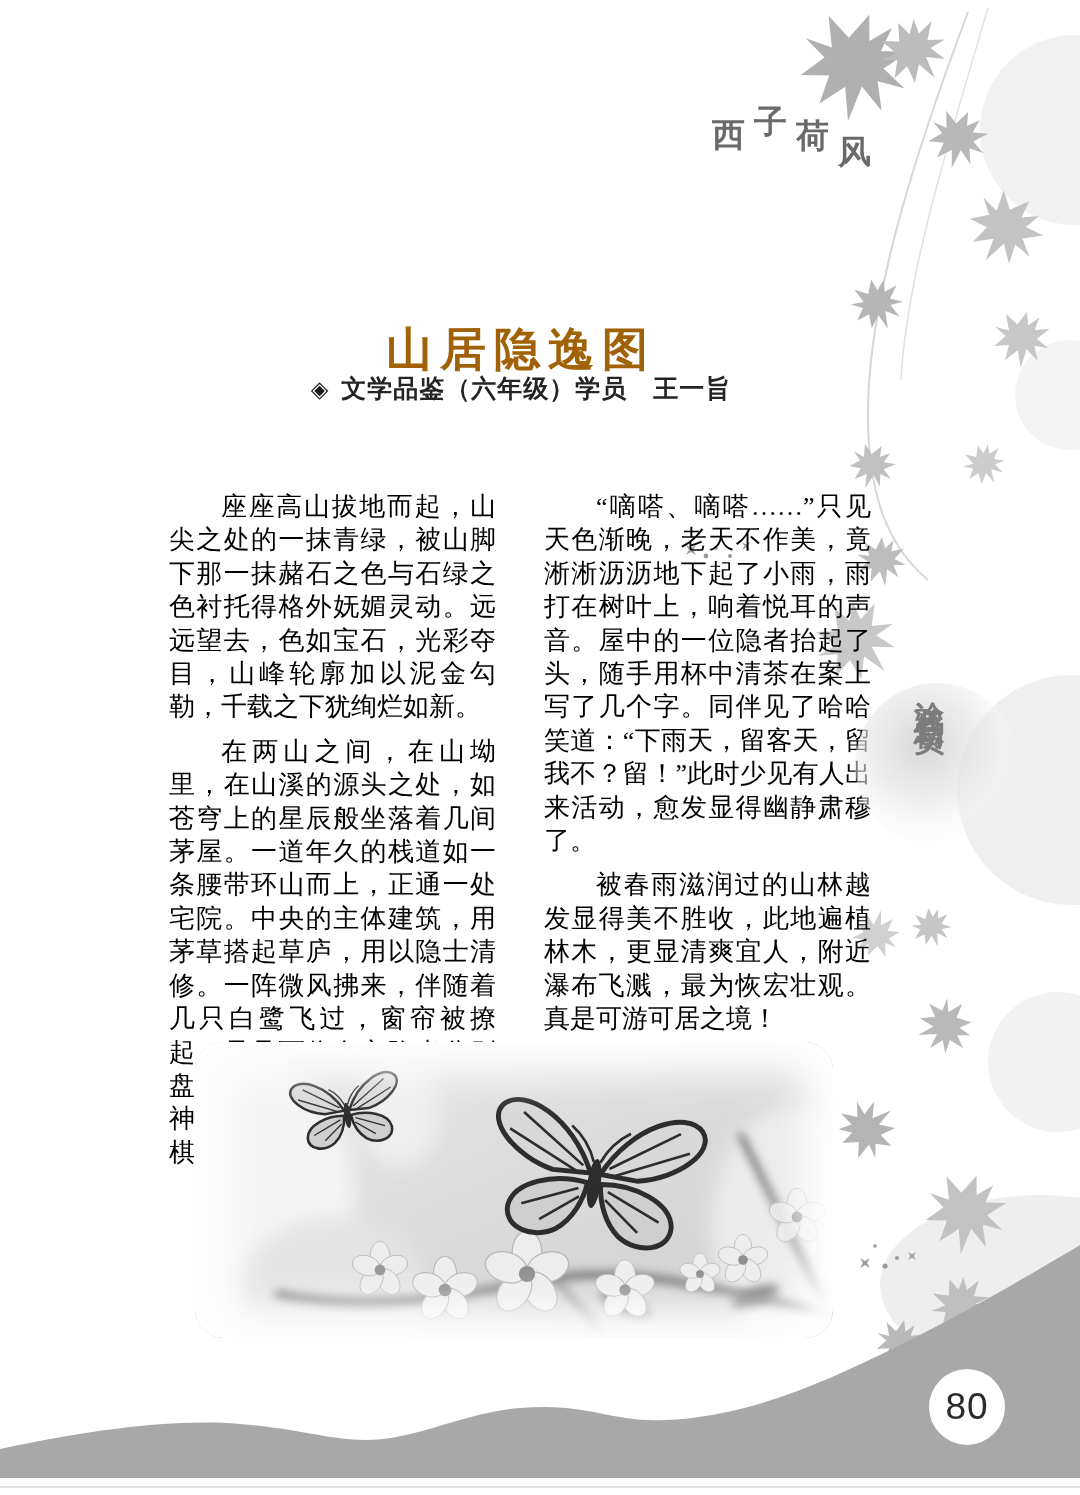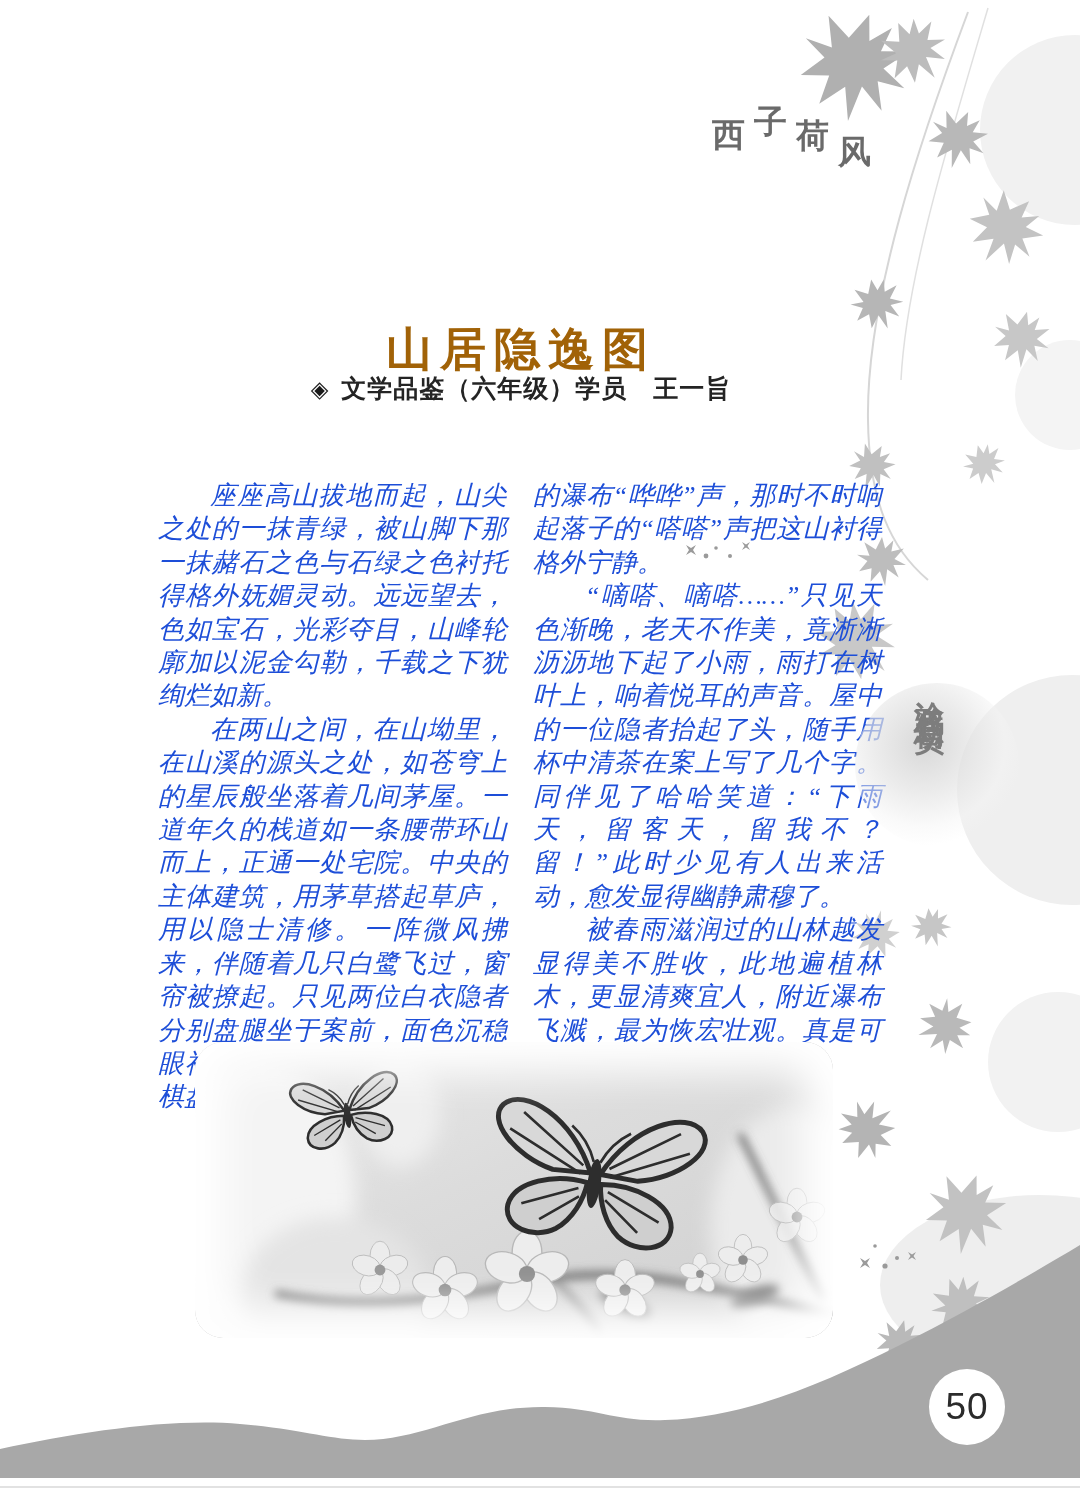--- a/index.html
+++ b/index.html
@@ -39,24 +39,23 @@
     letter-spacing:1px;
   }
   .byline .icon{margin-right:12px;font-size:23px;color:#1a1a1a;}
   
   .columns{
     position:absolute;left:158px;top:479px;width:724px;
     display:flex;gap:26px;
   }
   .col{flex:1;}
   .col p{
-    margin:0;
-    font-size:26px;line-height:33.4px;color:#1d4ed8;
+    margin:11px;
+    font-size:26px;line-height:33.4px;color:#000000;
     text-align:justify;
-    font-style:italic;
   }
   .col p.indent{text-indent:2em;}
   
   .sidebar-circle{
     position:absolute;left:855px;top:683px;width:164px;height:164px;border-radius:50%;
     background:
       radial-gradient(circle at 42% 38%, rgba(210,210,210,.85) 0%, rgba(228,228,228,.7) 35%, rgba(244,244,244,.45) 58%, rgba(255,255,255,0) 72%);
   }
   .sidebar-text{
     position:absolute;left:908px;top:678px;height:190px;
@@ -149,21 +148,20 @@
   <div class="byline">
     <span class="icon">◈</span><span>文学品鉴（六年级）学员　王一旨</span>
   </div>
 
   <div class="columns">
     <div class="col">
       <p class="indent">座座高山拔地而起，山尖之处的一抹青绿，被山脚下那一抹赭石之色与石绿之色衬托得格外妩媚灵动。远远望去，色如宝石，光彩夺目，山峰轮廓加以泥金勾勒，千载之下犹绚烂如新。</p>
       <p class="indent">在两山之间，在山坳里，在山溪的源头之处，如苍穹上的星辰般坐落着几间茅屋。一道年久的栈道如一条腰带环山而上，正通一处宅院。中央的主体建筑，用茅草搭起草庐，用以隐士清修。一阵微风拂来，伴随着几只白鹭飞过，窗帘被撩起。只见两位白衣隐者分别盘腿坐于案前，面色沉稳眼神泰然。他们面前摆着一副棋盘。伴随着耳畔</p>
     </div>
     <div class="col">
-      <p>的瀑布“哗哗”声，那时不时响起落子的“嗒嗒”声把这山衬得格外宁静。</p>
       <p class="indent">“嘀嗒、嘀嗒……”只见天色渐晚，老天不作美，竟淅淅沥沥地下起了小雨，雨打在树叶上，响着悦耳的声音。屋中的一位隐者抬起了头，随手用杯中清茶在案上写了几个字。同伴见了哈哈笑道：“下雨天，留客天，留我不？留！”此时少见有人出来活动，愈发显得幽静肃穆了。</p>
       <p class="indent">被春雨滋润过的山林越发显得美不胜收，此地遍植林木，更显清爽宜人，附近瀑布飞溅，最为恢宏壮观。真是可游可居之境！</p>
     </div>
   </div>
 
   <div class="sidebar-circle"></div>
   <div class="sidebar-text">涂鸦总动员</div>
 
   <div class="photo-wrap">
     <svg width="638" height="296" viewBox="0 0 638 296" xmlns="http://www.w3.org/2000/svg">
@@ -228,16 +226,16 @@
     </svg>
     <div class="photo-vignette"></div>
   </div>
 
   <svg class="wave-svg" viewBox="0 0 1080 265" xmlns="http://www.w3.org/2000/svg">
     <path d="M0,219 C80,202 170,188 240,194 C300,199 330,210 365,210 C425,210 470,176 545,177 C600,178 615,192 665,190 C745,187 820,155 900,115 C975,77 1030,45 1080,15 L1080,248 L0,248 Z" fill="#a8a8a8"></path>
     <rect x="0" y="256" width="1080" height="2" fill="#e2e2e2"></rect>
   </svg>
 
   <div class="page-num">
-    <span>50</span>
+    <span>80</span>
   </div>
 
 </div>
 
 </body></html>

